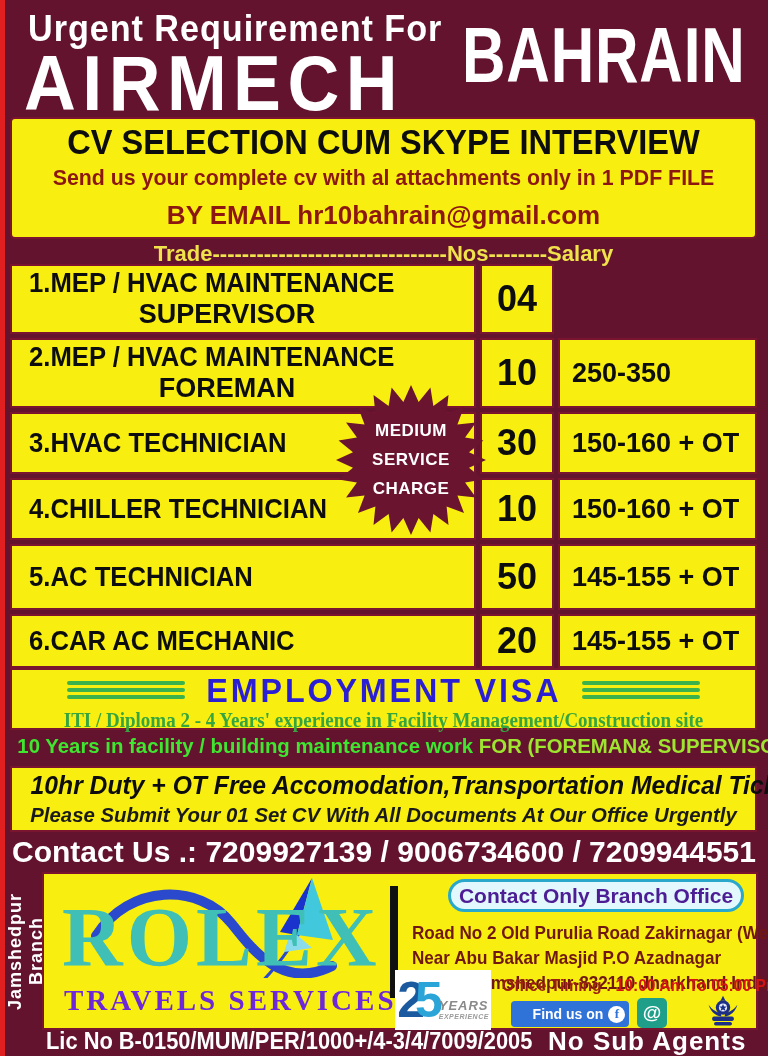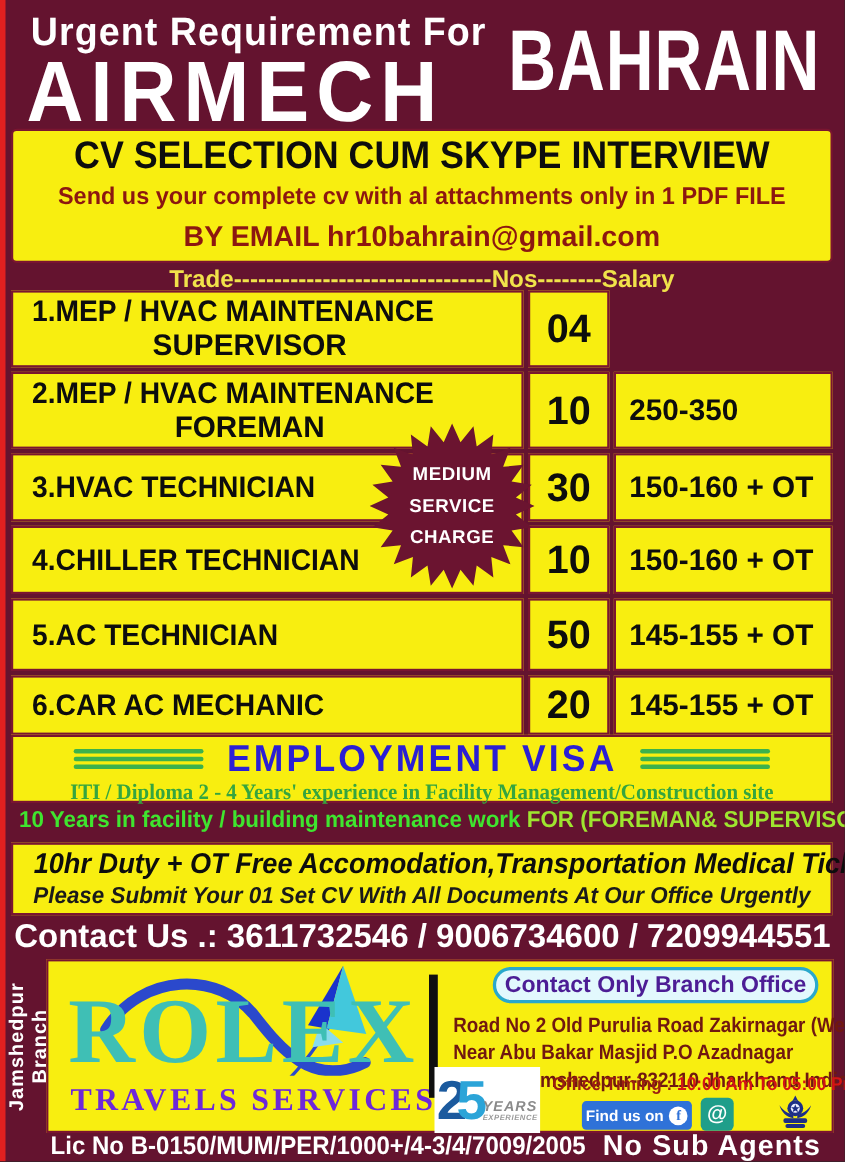--- a/index.html
+++ b/index.html
@@ -100,23 +100,23 @@
   .yearsbox{position:absolute;left:351px;top:96px;width:96px;height:60px;background:#fff;
             display:flex;align-items:center;justify-content:center;}
   .y2{font-size:50px;font-weight:bold;color:#1b5a9e;line-height:1;}
   .y5{font-size:50px;font-weight:bold;color:#2ba4d8;line-height:1;margin-left:-10px;}
   .ycol{display:flex;flex-direction:column;margin-left:-4px;margin-top:18px;font-style:italic;}
   .yl{font-size:13px;font-weight:bold;color:#8a8a8a;letter-spacing:1px;}
   .ye{font-size:7px;font-weight:bold;color:#9a9a9a;letter-spacing:.5px;}
   .timing{position:absolute;left:458px;top:102px;font-weight:bold;font-size:17px;white-space:nowrap;
           transform:scaleX(.92);transform-origin:left;}
   .timing .tl{color:#9b1e10;} .timing .tv{color:#d41414;}
-  .findus{position:absolute;left:485px;top:127px;width:100px;height:26px;background:#2f72d8;
+  .findus{position:absolute;left:467px;top:127px;width:100px;height:26px;background:#2f72d8;
           border-radius:4px;display:flex;align-items:center;justify-content:center;gap:5px;
-          color:#fff;font-weight:bold;font-size:14px;}
+          color:#fff;font-weight:bold;font-size:14px;padding-left:18px;}
   .fbc{width:17px;height:17px;border-radius:50%;background:#fff;color:#2f72d8;font-weight:bold;
        font-size:13px;display:flex;align-items:center;justify-content:center;
        font-family:"Liberation Serif",serif;}
   .mailic{position:absolute;left:593px;top:124px;width:30px;height:30px;background:#1f9e8a;
           border-radius:5px;color:#fff;display:flex;align-items:center;justify-content:center;
           font-size:19px;font-weight:bold;}
   .crest{position:absolute;left:660px;top:120px;width:38px;height:36px;}
 
   
   .lic{left:46px;top:1028px;color:#fff;font-weight:bold;font-size:23px;white-space:nowrap;
@@ -219,21 +219,21 @@
 
   <div class="abs greennote">
     <span class="g1">10 Years in facility / building maintenance work </span><span class="g2">FOR (FOREMAN&amp; SUPERVISOR)</span>
   </div>
 
   <div class="abs benefits">
     <div class="duty">10hr Duty + OT Free Accomodation,Transportation Medical Ticket</div>
     <div class="submit">Please Submit Your 01 Set CV With All Documents At Our Office Urgently</div>
   </div>
 
-  <div class="abs contact">Contact Us .: 3611732546 / 9006734600 / 7209944551</div>
+  <div class="abs contact">Contact Us .: 7209927139 / 9006734600 / 7209944551</div>
 
   <div class="abs branch-vert">Jamshedpur Branch</div>
 
   <div class="abs fpanel">
     <div class="logo-wrap">
       <svg class="logo-svg" viewBox="0 0 300 100">
         <path d="M 12,58 C 45,6 115,4 148,46 C 170,74 200,112 248,88" stroke="#2b49cc" stroke-width="10" fill="none" stroke-linecap="round"></path>
         <path d="M 150,128 C 182,104 202,78 222,44" stroke="#2b49cc" stroke-width="3" fill="none"></path>
         <polygon points="196,54 228,0 213,57" fill="#1a33cc"></polygon>
         <polygon points="213,57 228,0 249,62" fill="#42c8dc"></polygon>

